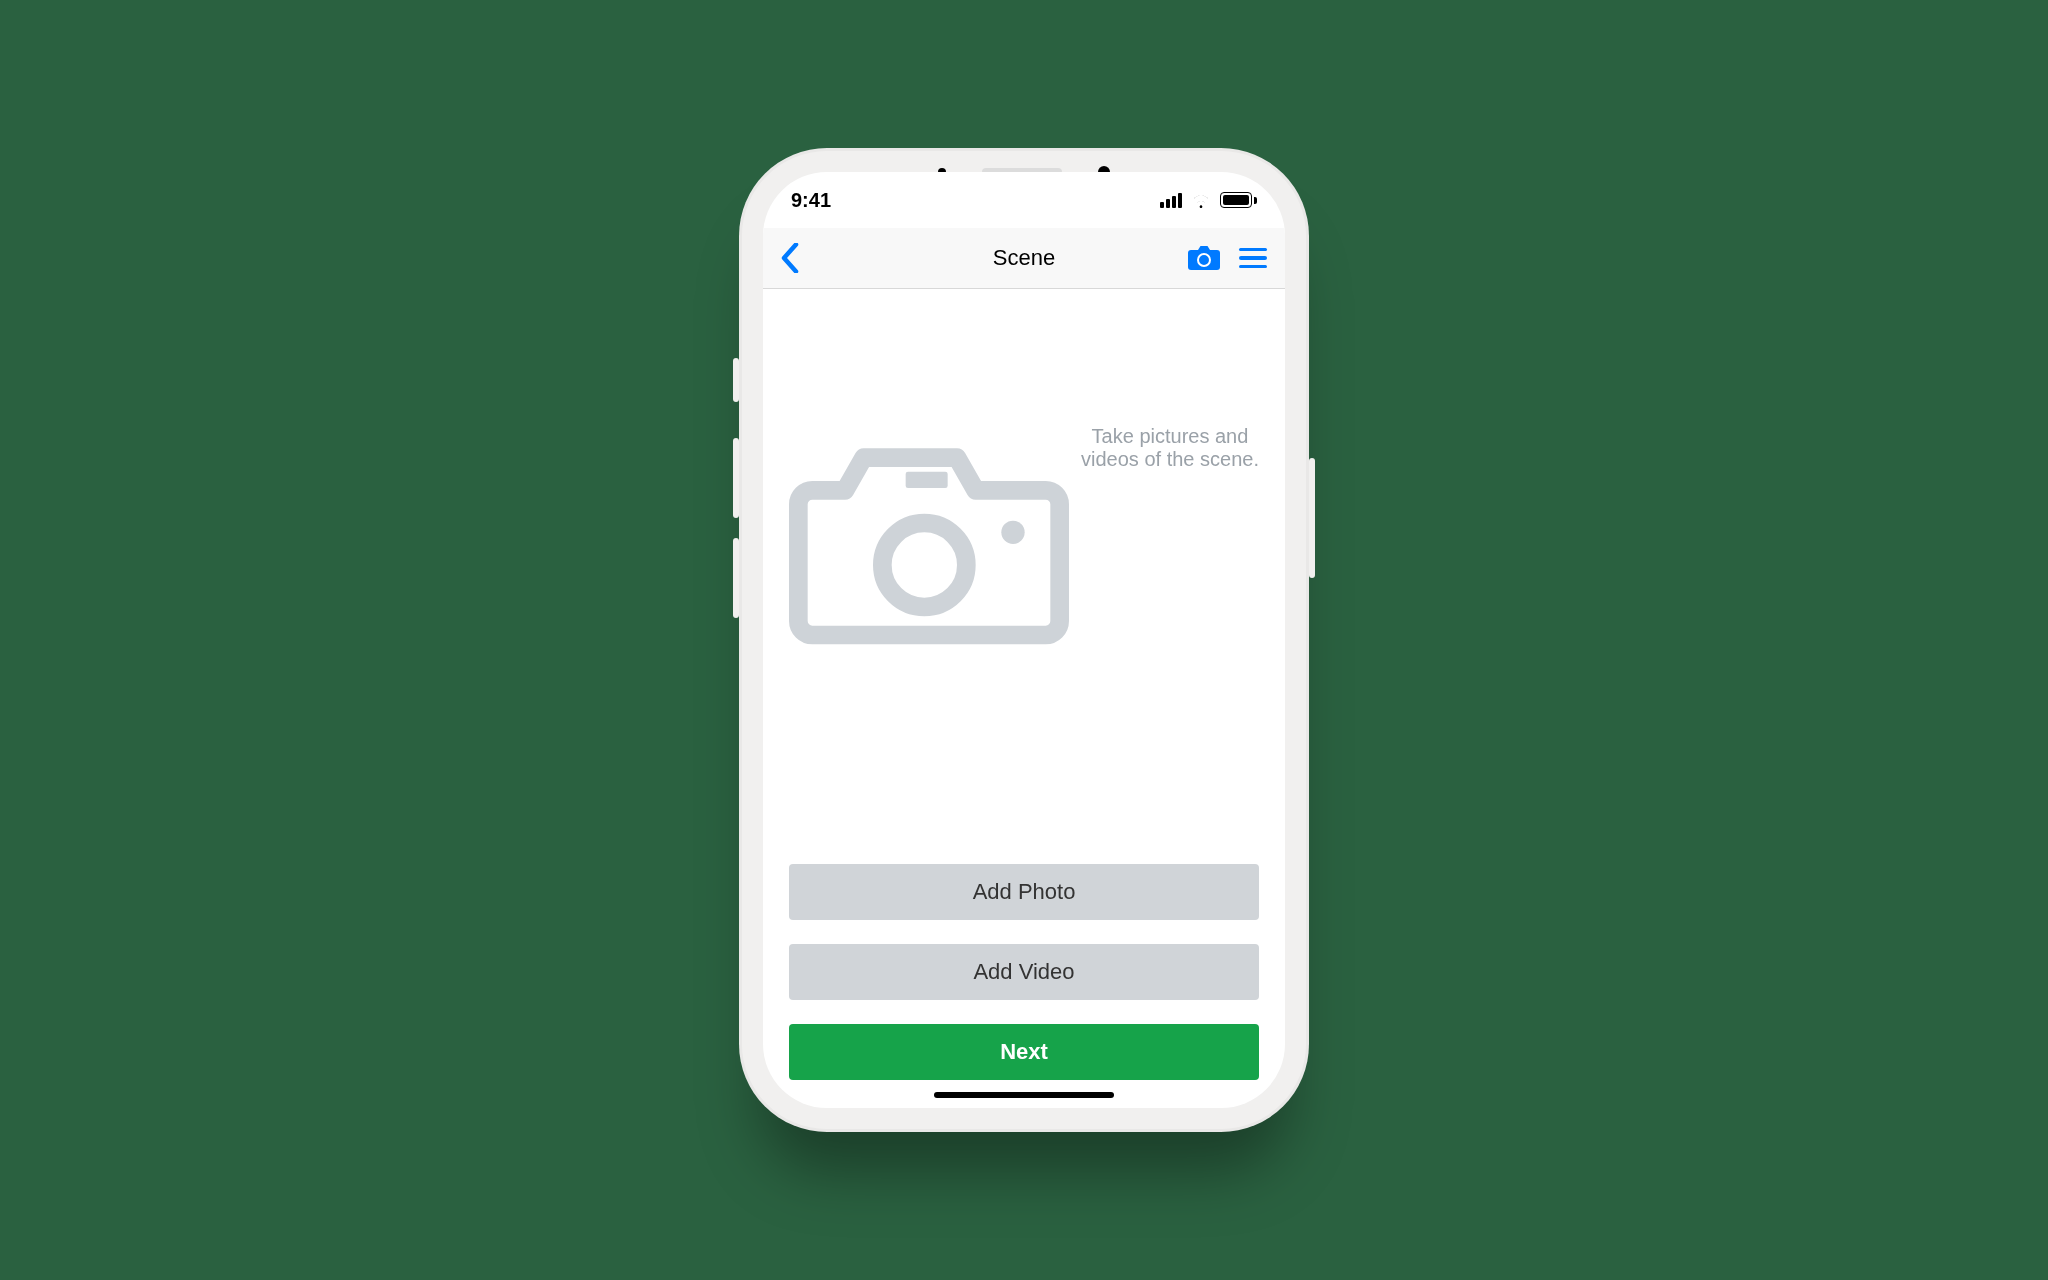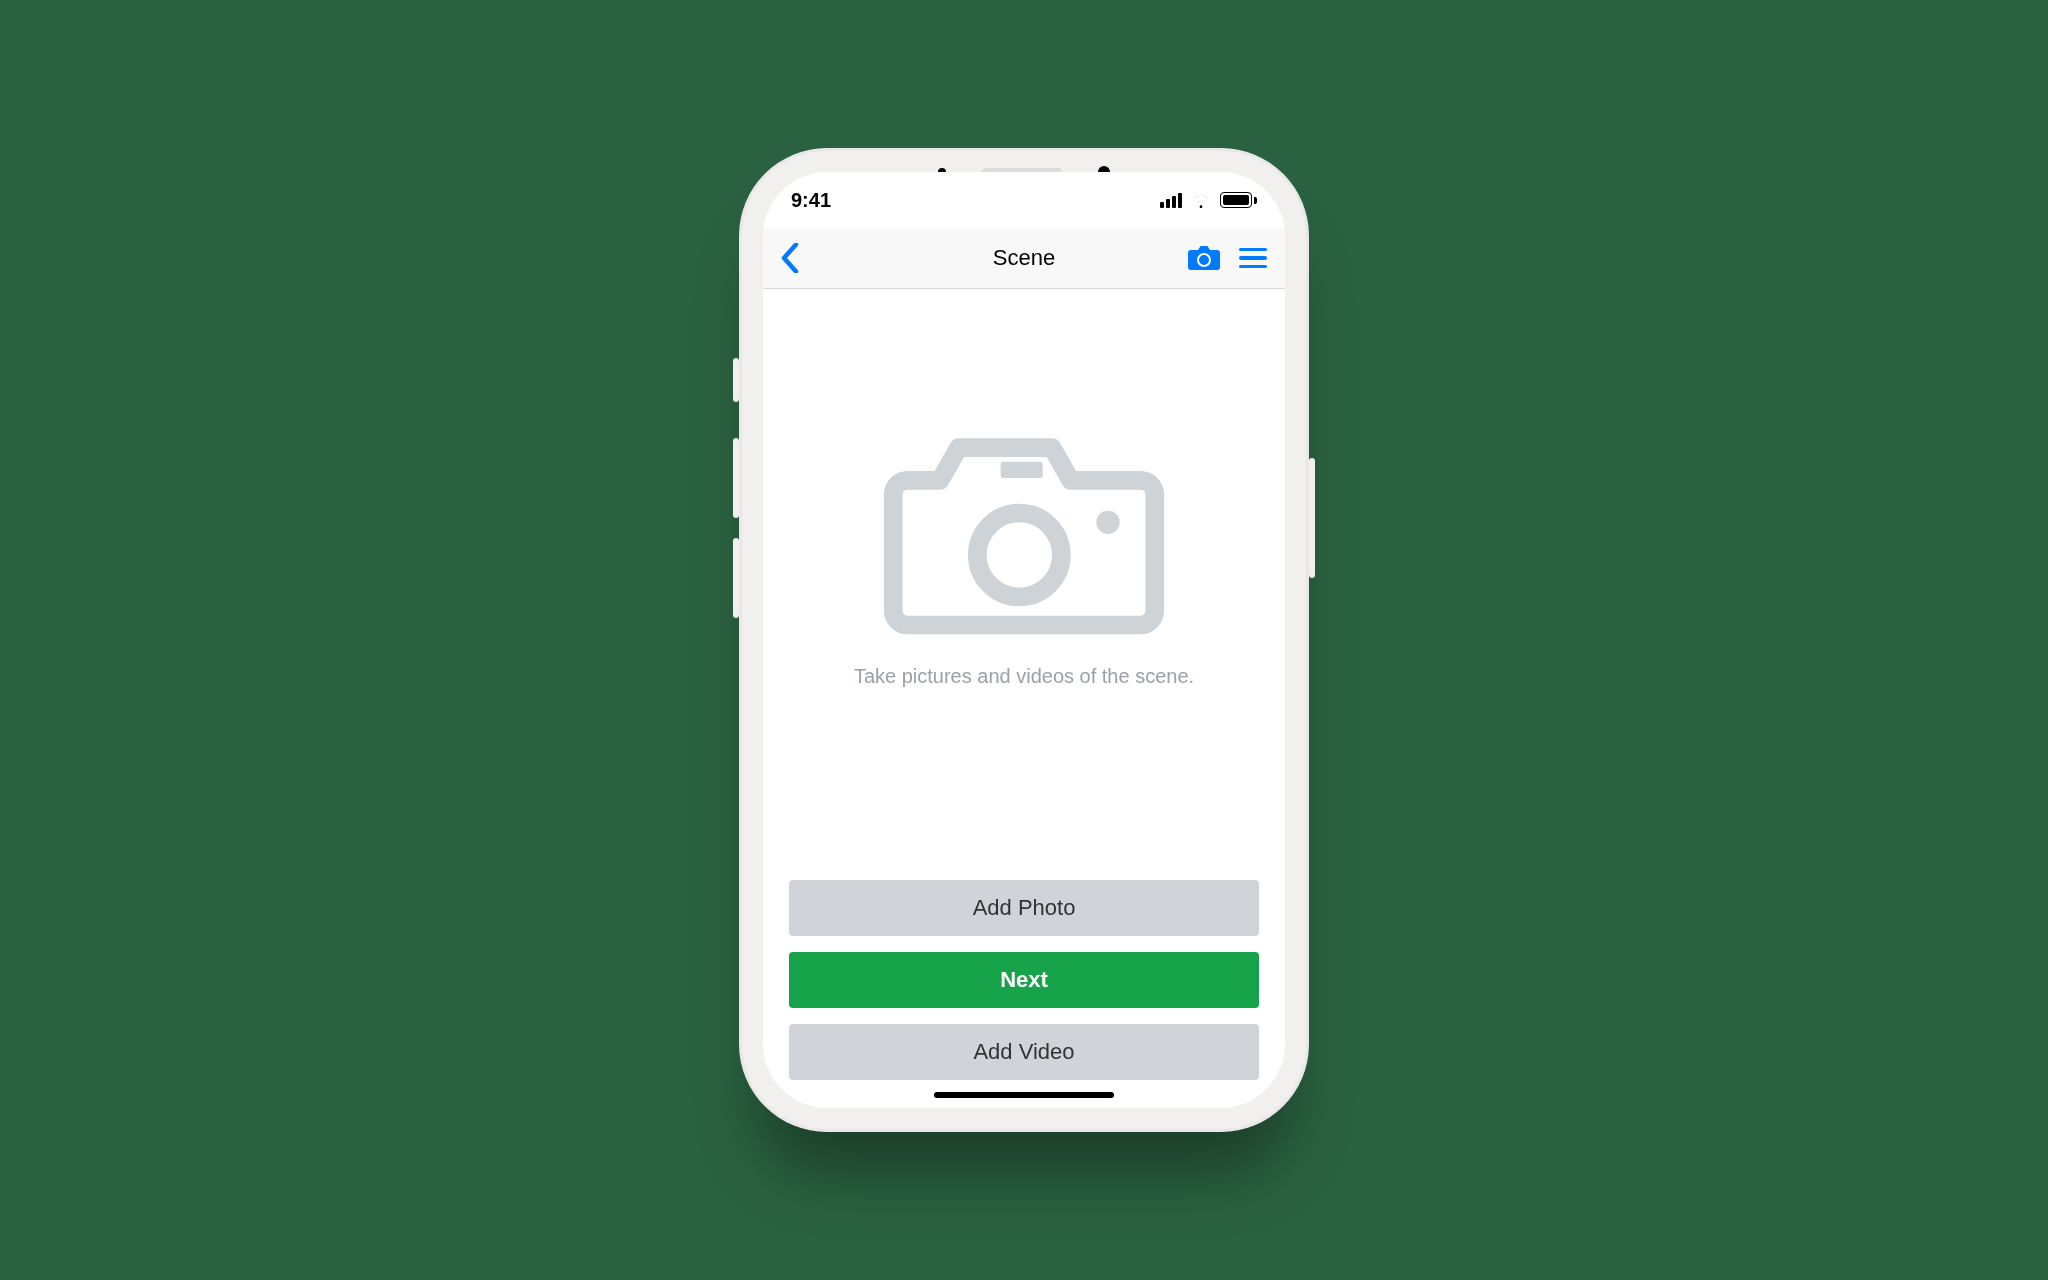--- a/index.html
+++ b/index.html
@@ -77,27 +77,27 @@
   .nav .left,.nav .right{display:flex;align-items:center;gap:18px;min-width:90px;}
   .nav .left{justify-content:flex-start}.nav .right{justify-content:flex-end}
   .nav .title{flex:1;text-align:center;font-weight:400;font-size:22px;color:#000;}
   .nav svg{display:block}
   .ham{display:flex;flex-direction:column;gap:5px}
   .ham i{display:block;width:28px;height:3.5px;background:var(--ios-blue);border-radius:2px}
   .cam-btn{width:34px;height:26px;}
 
   
   .content{flex:1;display:flex;flex-direction:column;align-items:center;justify-content:center;padding:0 26px;}
-  .placeholder{display:flex;flex-direction:column;align-items:center;gap:12px;margin-top:-50px}
+  .placeholder{display:flex;flex-direction:row;align-items:flex-start;gap:12px;margin-top:-50px}
   .placeholder svg{width:280px;height:auto}
   .placeholder .hint{color:var(--muted-text);font-size:20px;text-align:center}
 
   
   .actions{
-    flex:0 0 auto;display:flex;flex-direction:column;gap:16px;
+    flex:0 0 auto;display:flex;flex-direction:column;gap:24px;
     padding:16px 26px 28px;
   }
   .btn{height:56px;border:none;border-radius:4px;font-size:22px;cursor:pointer}
   .btn.gray{background:var(--gray-btn);color:var(--gray-btn-text)}
   .btn.green{background:var(--green);color:#fff;font-weight:600}
 
   
   .home-indicator{position:absolute;bottom:10px;left:50%;transform:translateX(-50%);width:180px;height:6px;border-radius:3px;background:#000}
 </style>
 </head>
@@ -174,19 +174,19 @@
             <circle cx="58" cy="60" r="18" fill="none" stroke="#ced3d8" stroke-width="8"></circle>
             <circle cx="96" cy="46" r="5" fill="#ced3d8"></circle>
           </svg>
         </span>
         <div class="hint">Take pictures and videos of the scene.</div>
       </div>
     </div>
 
     <div class="actions">
       <button class="btn gray">Add Photo</button>
+      <button class="btn gray">Add Video</button>
       <button class="btn green">Next</button>
-      <button class="btn gray">Add Video</button>
     </div>
 
     <div class="home-indicator"></div>
   </div>
 </div>
 
 </body></html>

